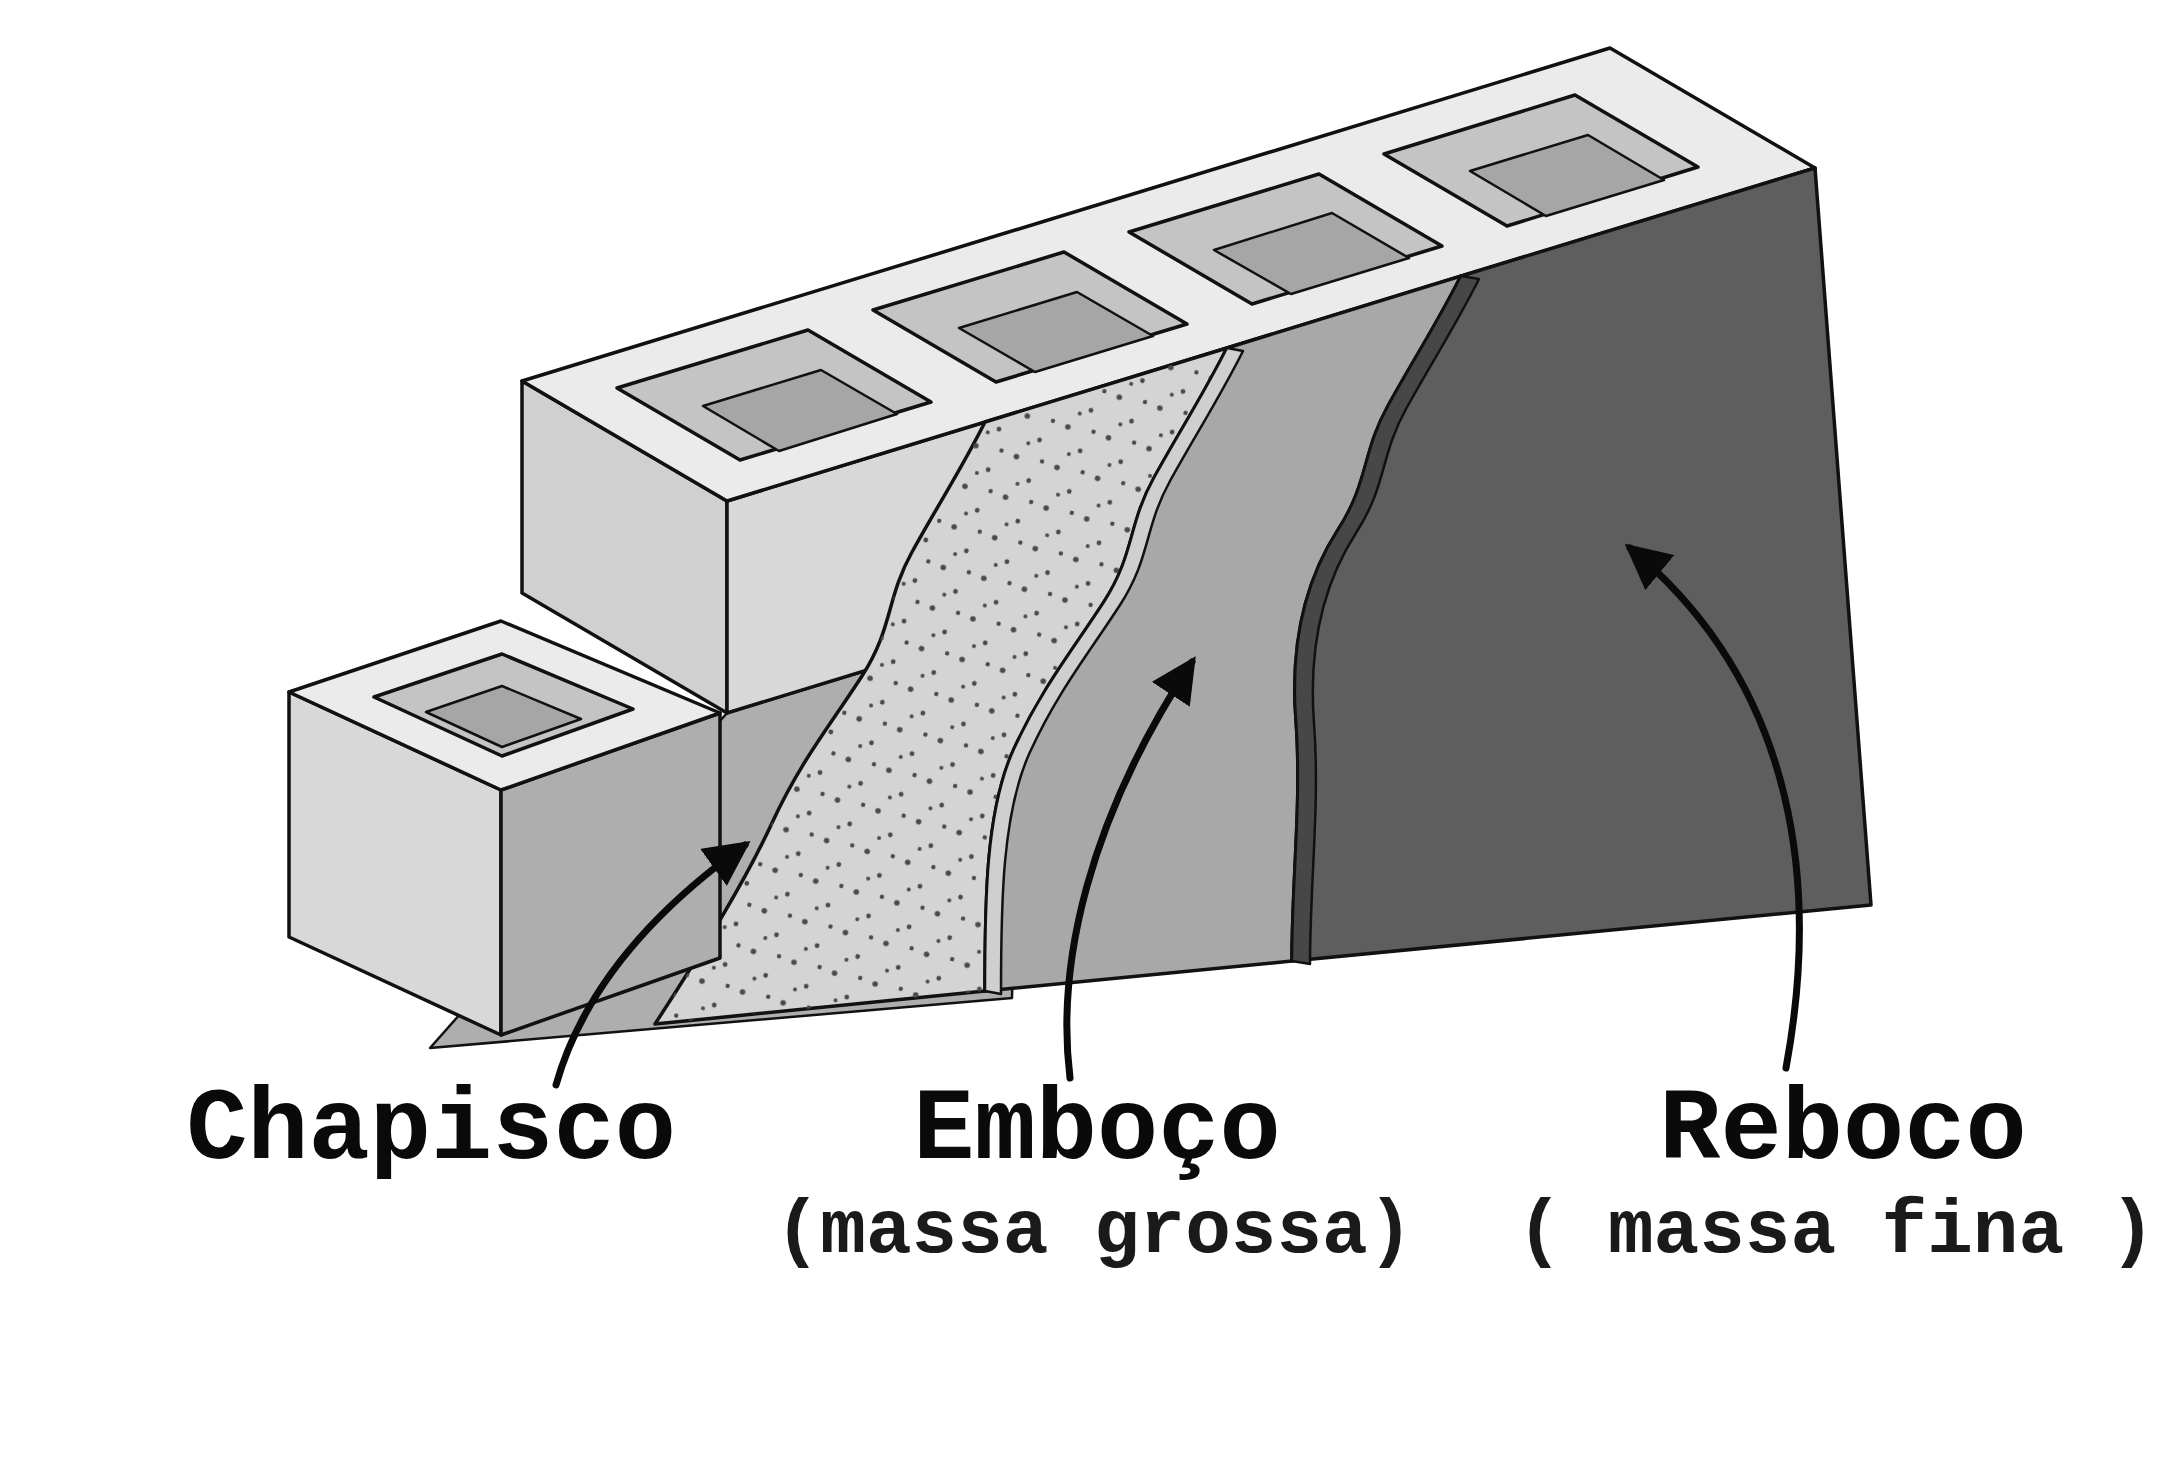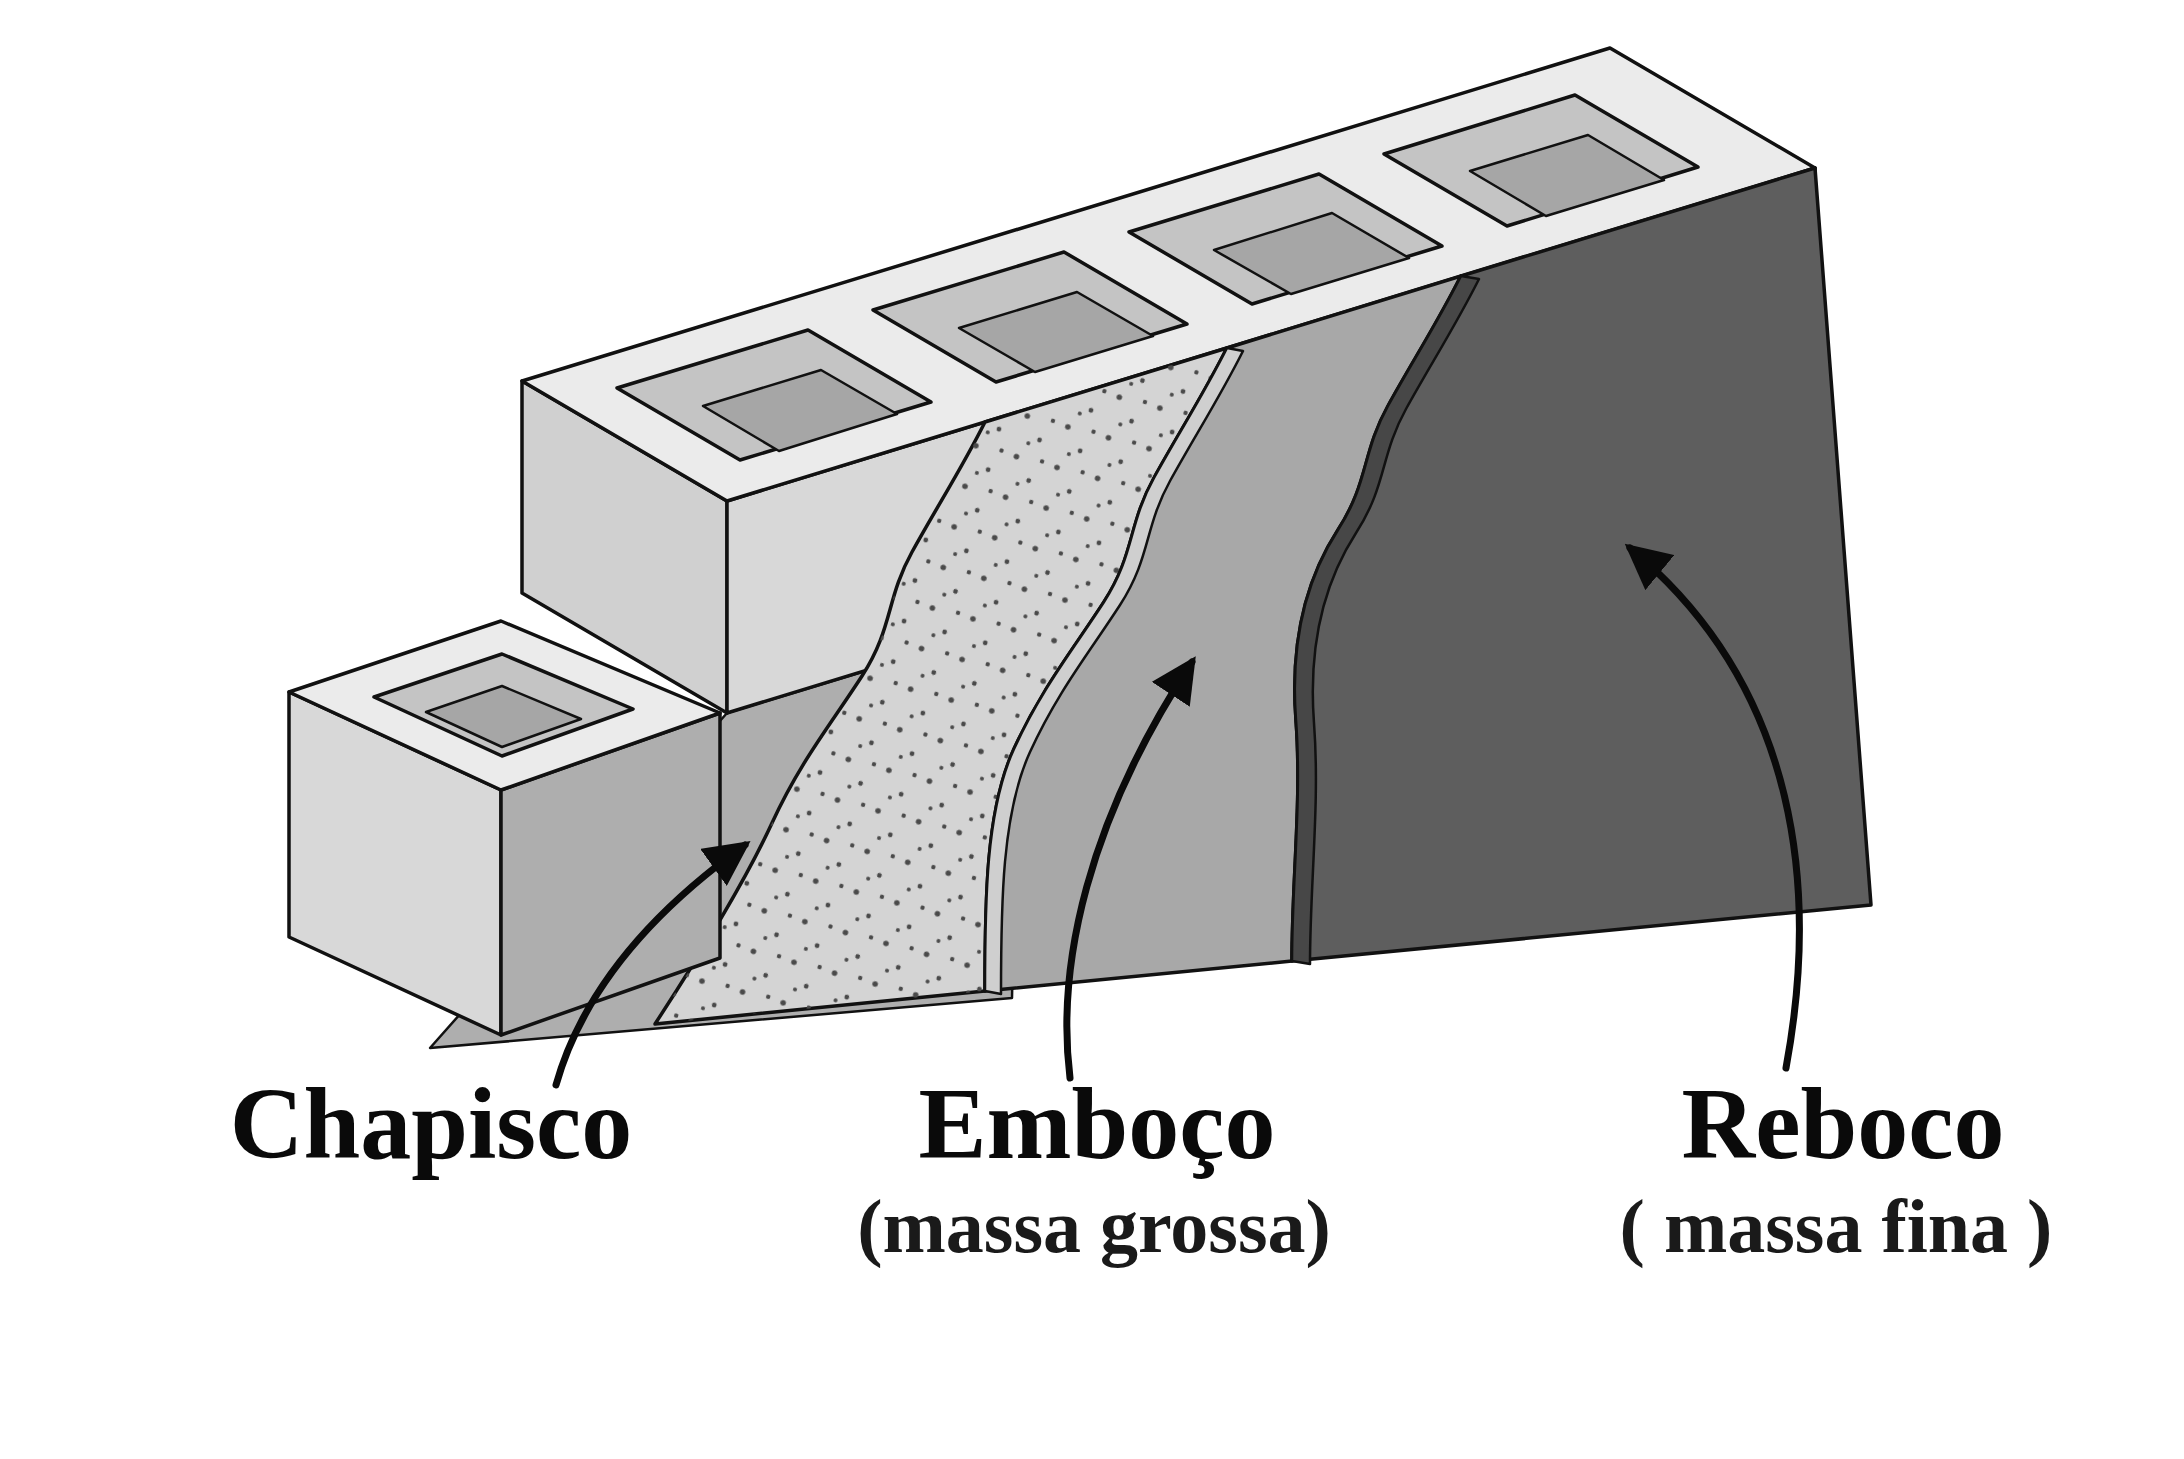--- a/index.html
+++ b/index.html
@@ -2,21 +2,21 @@
 <html><head>
 <meta charset="utf-8">
 <title>Wall render layers diagram</title>
 <style>
   html,body{margin:0;padding:0;background:#ffffff;}
   .stage{
     position:relative;
     width:2184px;height:1459px;
     background:#ffffff;
     overflow:hidden;
-    font-family:Liberation Serif, serif;
+    font-family:Liberation Mono, monospace;
   }
   svg{position:absolute;inset:0;display:block;}
   .outline{stroke:#111111;stroke-width:3.5;stroke-linejoin:round;}
   .thin{stroke:#111111;stroke-width:2.5;stroke-linejoin:round;}
   .arrow{stroke:#0a0a0a;stroke-width:7;fill:none;stroke-linecap:round;}
   text.main-label{font-size:102px;font-weight:bold;fill:#0a0a0a;text-anchor:middle;}
   text.sub-label{font-size:76px;font-weight:bold;fill:#1a1a1a;text-anchor:middle;}
 </style>
 </head>
 <body>

